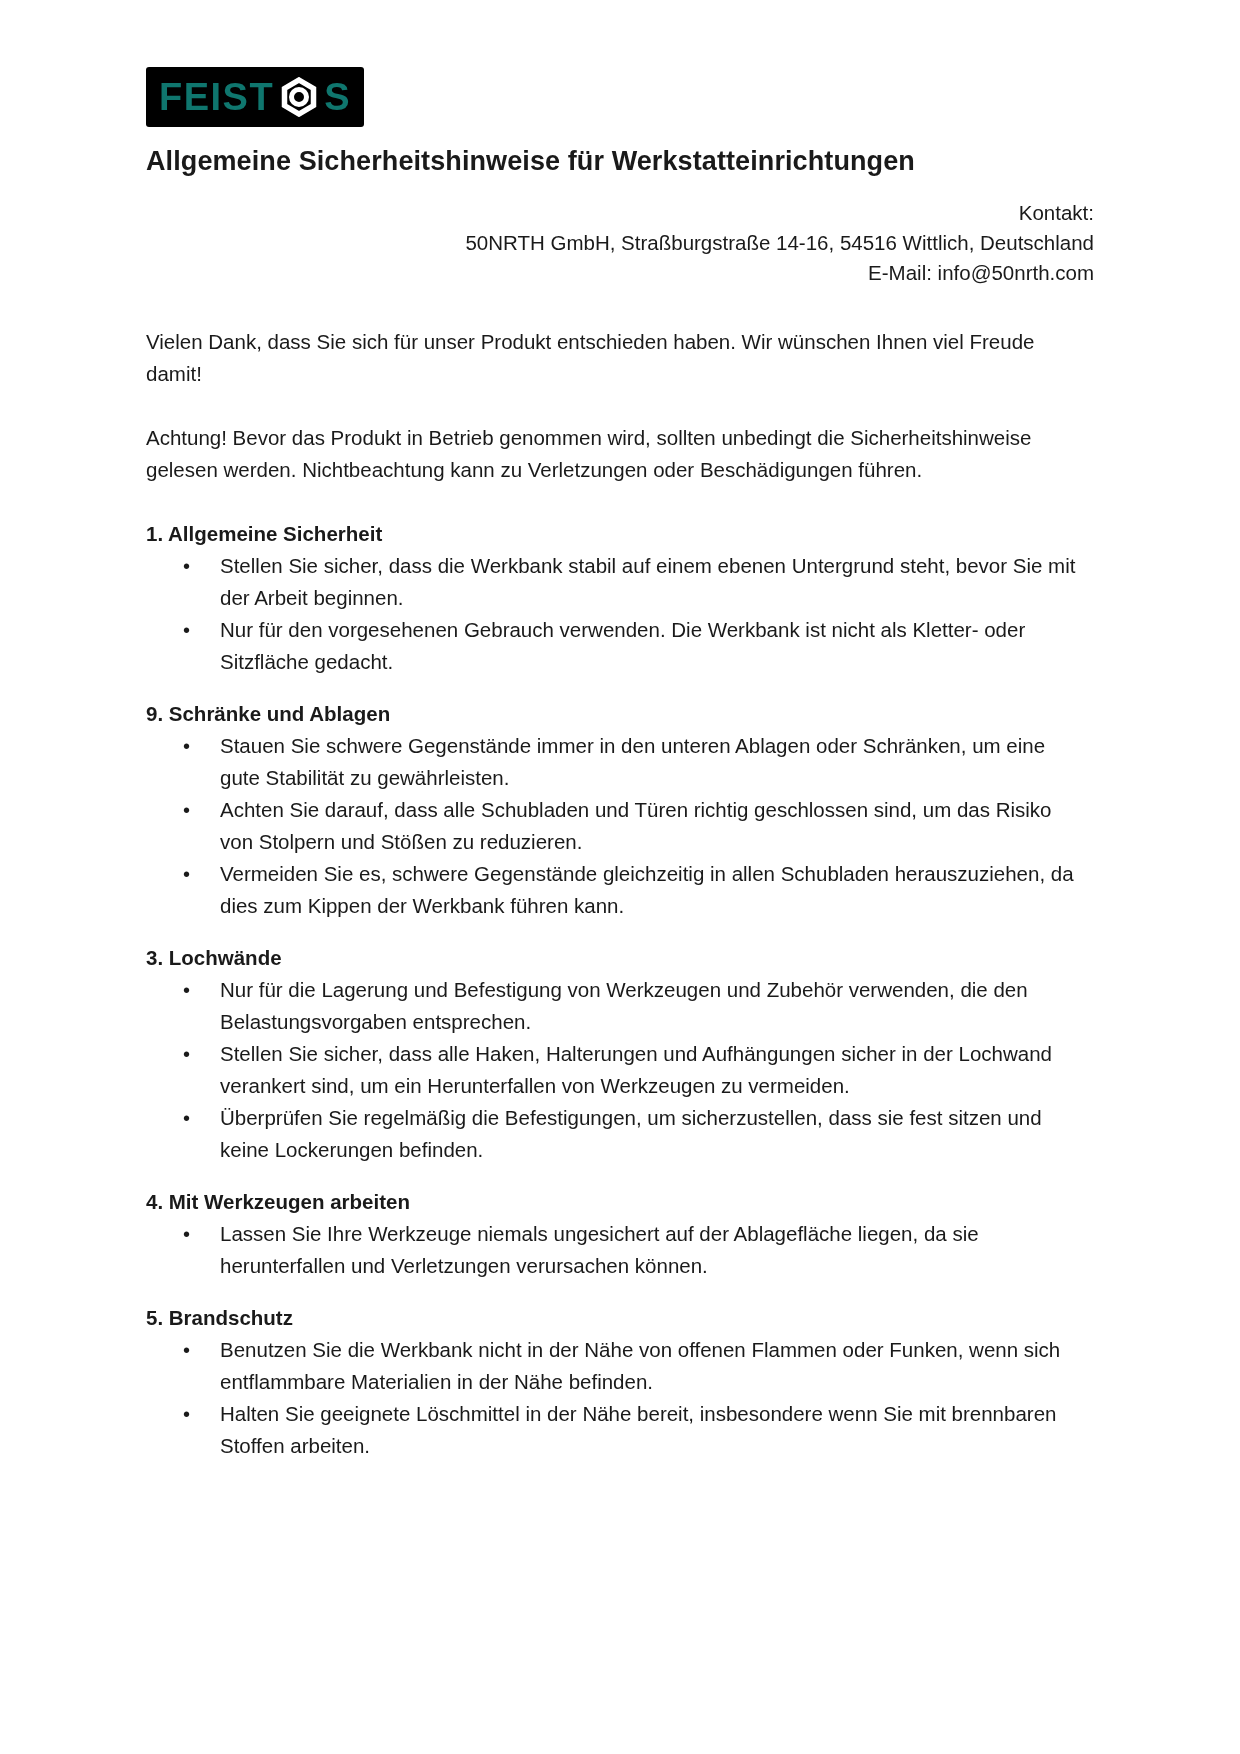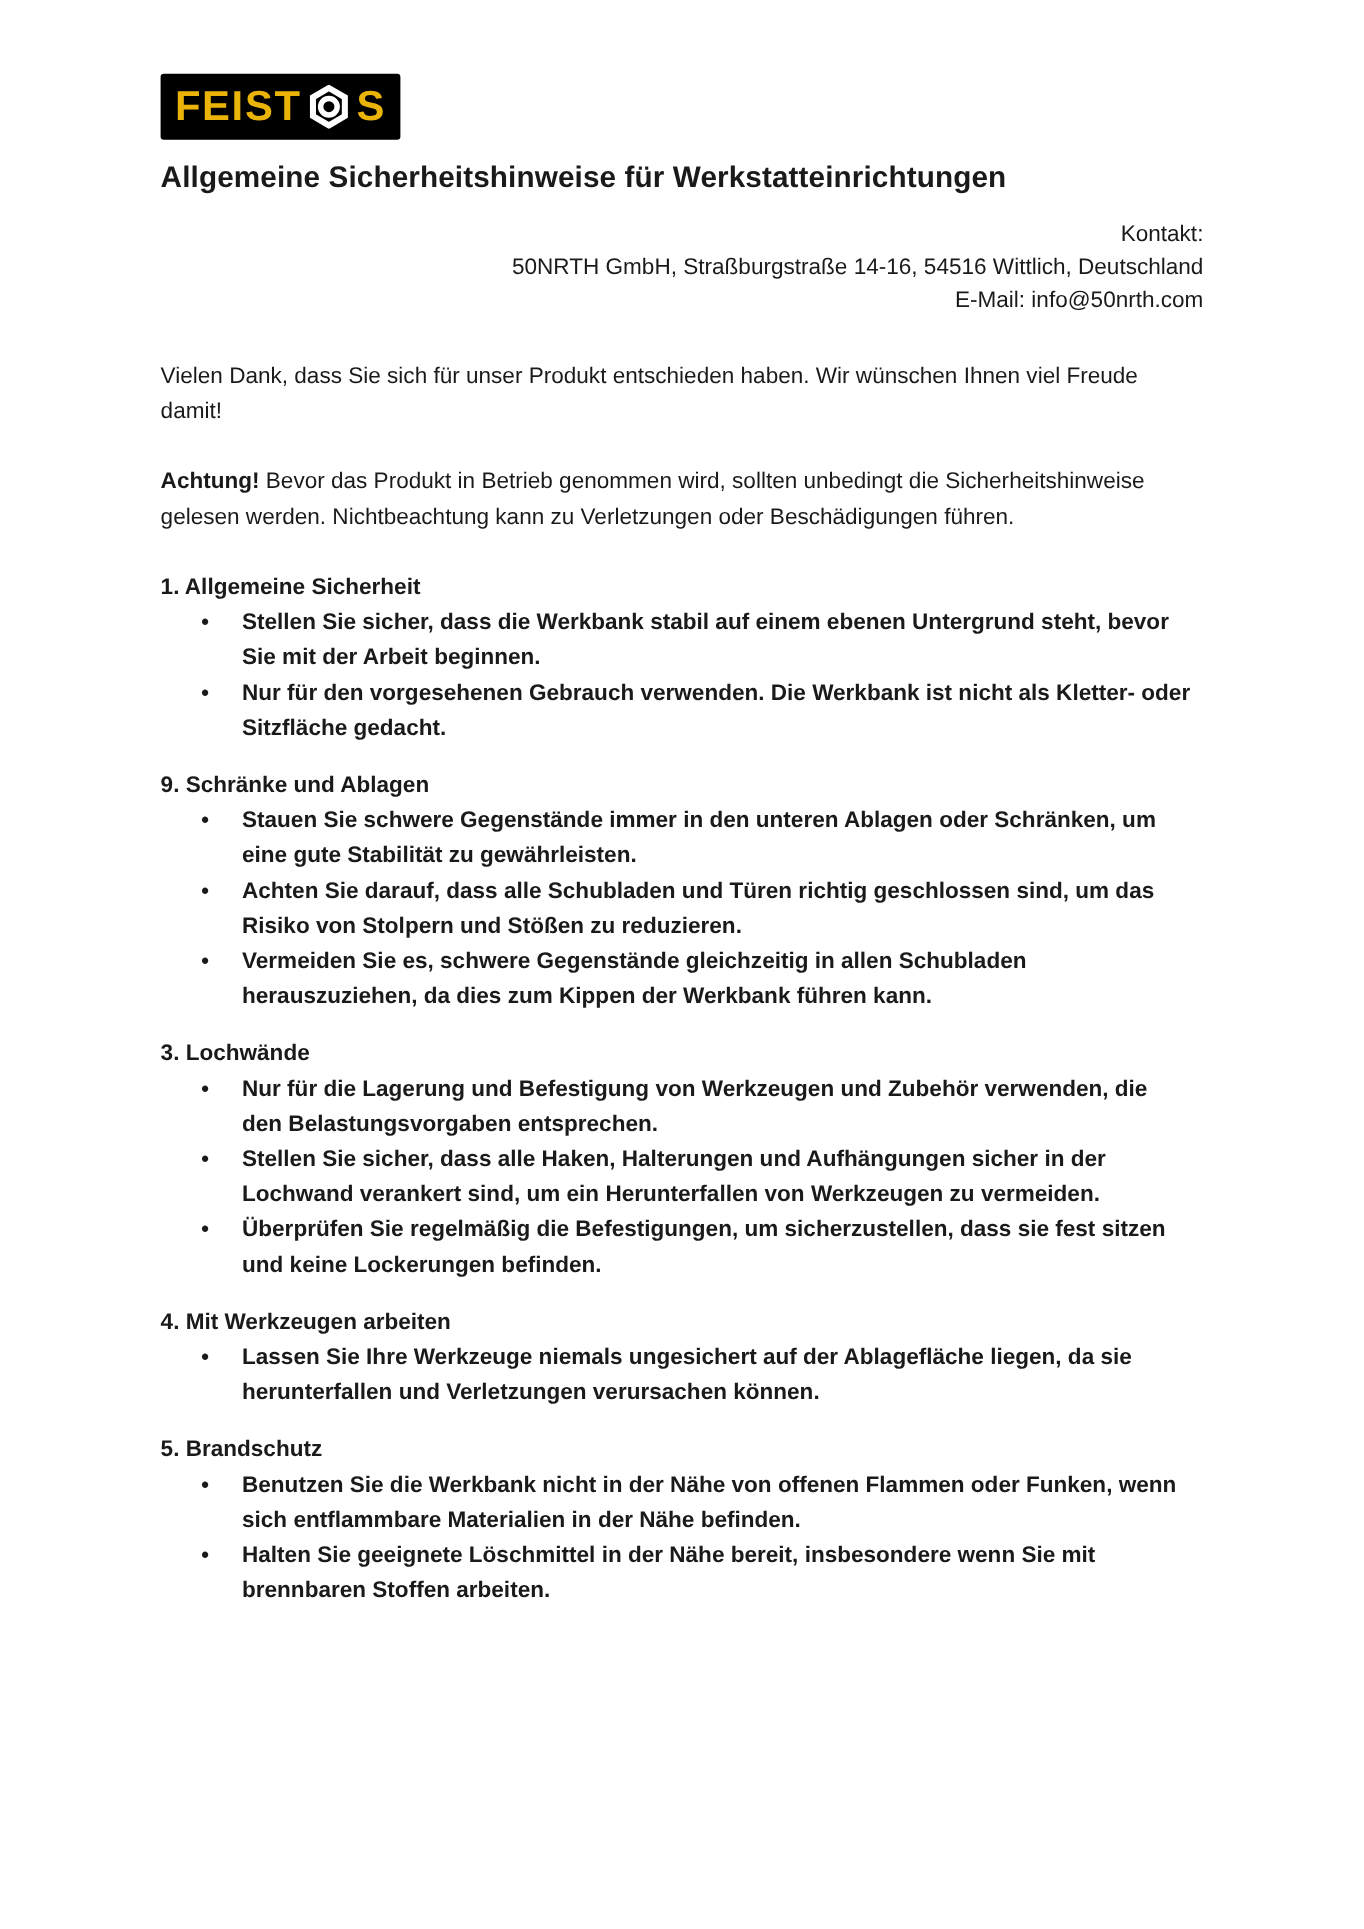--- a/index.html
+++ b/index.html
@@ -12,21 +12,21 @@
     background: #ffffff;
     font-family: "Liberation Sans", sans-serif;
     color: #1a1a1a;
     overflow: hidden;
   }
   .logo {
     display: inline-flex;
     align-items: center;
     gap: 7px;
     background: #000000;
-    color: #eab308;
+    color: #0f766e;
     height: 60px;
     padding: 0 13px;
     border-radius: 3px;
     margin-bottom: 17px;
     font-weight: 800;
     font-size: 38px;
     letter-spacing: 1.5px;
     line-height: 1;
     user-select: none;
   }
@@ -34,32 +34,31 @@
   h1.doc-title {
     font-size: 27px;
     font-weight: 700;
     margin: 0 0 20px 0;
     line-height: 34px;
     letter-spacing: 0.1px;
   }
   .contact { margin: 0 0 38px 0; text-align: right; }
   .contact p { margin: 0; font-size: 20.5px; line-height: 30px; }
   .para { font-size: 20.5px; line-height: 32px; margin: 0 0 32px 0; }
-  .para strong { font-weight: 700; }
+  .para strong { font-weight: 400; }
   .sec-heading {
     font-size: 20.5px;
     font-weight: 700;
     line-height: 32px;
     margin: 0;
   }
   ul.bullets {
     margin: 0 0 20px 0;
     padding: 0 10px 0 37px;
     list-style: none;
-    font-weight: bold;
   }
   ul.bullets li {
     position: relative;
     padding-left: 37px;
     font-size: 20.5px;
     line-height: 32px;
   }
   ul.bullets li::before {
     content: "\2022";
     position: absolute;

